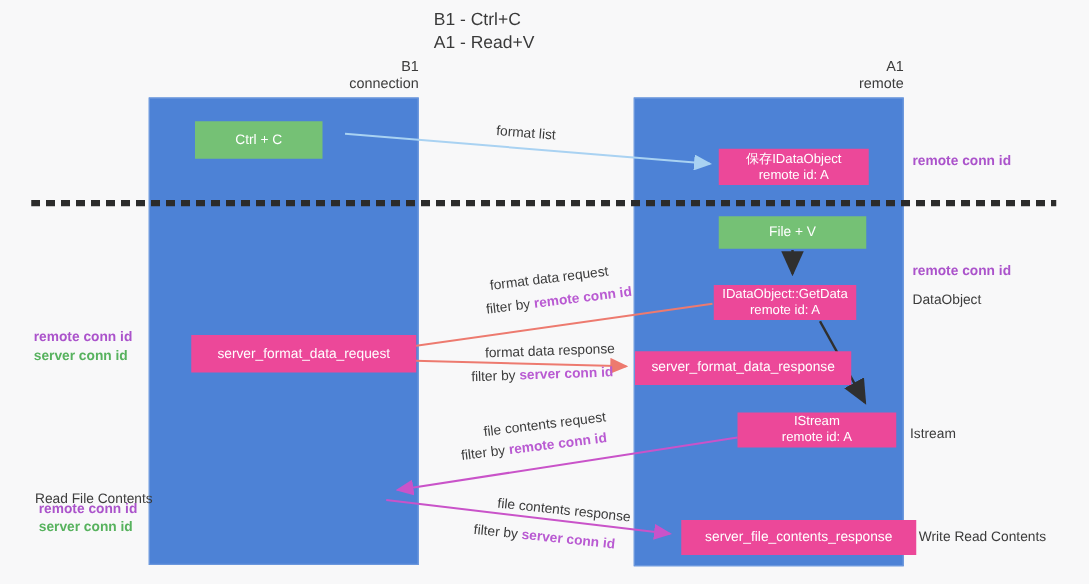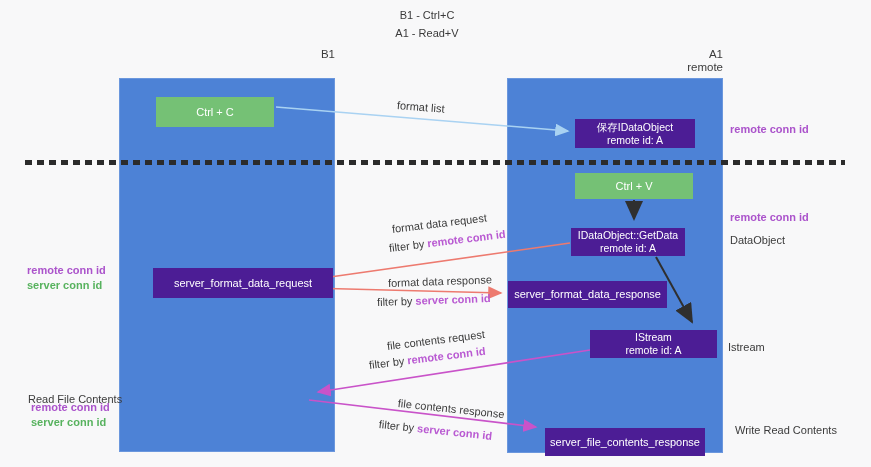--- a/index.html
+++ b/index.html
@@ -2,41 +2,41 @@
 <html><head>
 <meta charset="utf-8">
 <style>
   html,body { margin:0; padding:0; background:#f8f8f9; }
   .canvas {
     position:relative; width:871px; height:467px; overflow:hidden;
     font-family:"Liberation Sans", sans-serif; color:#3b3b3b; background:#f8f8f9;
   }
   .title {
     position:absolute; left:347px; top:6px; width:160px;
-    text-align:center; font-size:11px; line-height:18px; color:#3a3a3a;
+    text-align:left; font-size:14px; line-height:18px; color:#3a3a3a;
   }
   .col-header {
     position:absolute; width:216px; text-align:right;
     font-size:11.5px; line-height:13px; color:#3b3b3b;
   }
   .lifeline {
     position:absolute; width:216px; background:#4d82d6;
     border:1px solid #6b97dd; box-sizing:border-box;
   }
   .divider {
     position:absolute; left:25px; top:160px; width:820px; height:5px;
     background:repeating-linear-gradient(90deg,#2b2b2b 0 7px,transparent 7px 12px);
   }
   .node {
     position:absolute; display:flex; flex-direction:column;
     align-items:center; justify-content:center;
     color:#ffffff; font-size:11px; line-height:13px; text-align:center;
     box-sizing:border-box;
   }
-  .node.orange { background:#4c1d95; }
+  .node.orange { background:#ec4899; }
   .node.green  { background:#75c175; }
   .node .l2 { font-size:10.5px; }
   .alabel {
     position:absolute; white-space:nowrap; font-size:11px; color:#3b3b3b;
     transform-origin:left center;
   }
   .alabel .purple { color:#b95ad2; font-weight:bold; margin-left:3px; }
   .side {
     position:absolute; white-space:nowrap; font-size:11px; color:#3b3b3b;
   }
@@ -49,20 +49,21 @@
 
 <div class="canvas">
 
   <div class="title">
     <div>B1 - Ctrl+C</div>
     <div>A1 - Read+V</div>
   </div>
 
   <div class="col-header" style="left:119px; top:48px;">
     <div>B1</div>
+    <div>connection</div>
   </div>
   <div class="col-header" style="left:507px; top:48px;">
     <div>A1</div>
     <div>remote</div>
   </div>
 
   <div class="lifeline" style="left:119px; top:78px; height:374px;"></div>
   <div class="lifeline" style="left:507px; top:78px; height:375px;"></div>
 
   <div class="divider"></div>
@@ -84,53 +85,53 @@
     </defs>
     <line x1="276" y1="107" x2="568" y2="131" stroke="#a9d2f2" stroke-width="1.6" marker-end="url(#ah-blue)"></line>
     <line x1="634" y1="200" x2="634" y2="219" stroke="#2f2f2f" stroke-width="2" marker-end="url(#ah-black)"></line>
     <line x1="570" y1="243" x2="316" y2="279" stroke="#ed7a6f" stroke-width="1.6" marker-end="url(#ah-salmon)"></line>
     <line x1="309" y1="288" x2="501" y2="293" stroke="#ed7a6f" stroke-width="1.6" marker-end="url(#ah-salmon)"></line>
     <line x1="656" y1="257" x2="692" y2="322" stroke="#2f2f2f" stroke-width="2" marker-end="url(#ah-black)"></line>
     <line x1="590" y1="350" x2="318" y2="392" stroke="#c953c9" stroke-width="1.6" marker-end="url(#ah-magenta)"></line>
     <line x1="309" y1="400" x2="536" y2="427" stroke="#c953c9" stroke-width="1.6" marker-end="url(#ah-magenta)"></line>
   </svg>
 
-  <div class="node green" style="left:156px; top:97px; width:118px; height:30px;">
+  <div class="node green" style="left:156px; top:97px; width:102px; height:30px;">
     <div>Ctrl + C</div>
   </div>
 
   <div class="node orange" style="left:575px; top:119px; width:120px; height:29px;">
     <div class="l2">保存IDataObject</div>
     <div class="l2">remote id: A</div>
   </div>
 
   <div class="node green" style="left:575px; top:173px; width:118px; height:26px;">
-    <div>Ctrl + V</div>
+    <div>File + V</div>
   </div>
 
   <div class="node orange" style="left:571px; top:228px; width:114px; height:28px;">
     <div class="l2">IDataObject::GetData</div>
     <div class="l2">remote id: A</div>
   </div>
 
   <div class="node orange" style="left:153px; top:268px; width:180px; height:30px;">
     <div>server_format_data_request</div>
   </div>
 
-  <div class="node orange" style="left:508px; top:281px; width:159px; height:27px;">
+  <div class="node orange" style="left:508px; top:281px; width:173px; height:27px;">
     <div>server_format_data_response</div>
   </div>
 
   <div class="node orange" style="left:590px; top:330px; width:127px; height:28px;">
     <div class="l2">IStream</div>
     <div class="l2">remote id: A</div>
   </div>
 
 
-  <div class="node orange" style="left:545px; top:416px; width:160px; height:28px;margin-top:12px;">
+  <div class="node orange" style="left:545px; top:416px; width:188px; height:28px;">
     <div>server_file_contents_response</div>
   </div>
 
   <div class="alabel" style="left:397px; top:99px; transform:rotate(4.5deg);">
     <span>format list</span>
   </div>
 
   <div class="alabel" style="left:392px; top:223px; transform:rotate(-7deg);">
     <span>format data request</span>
   </div>

